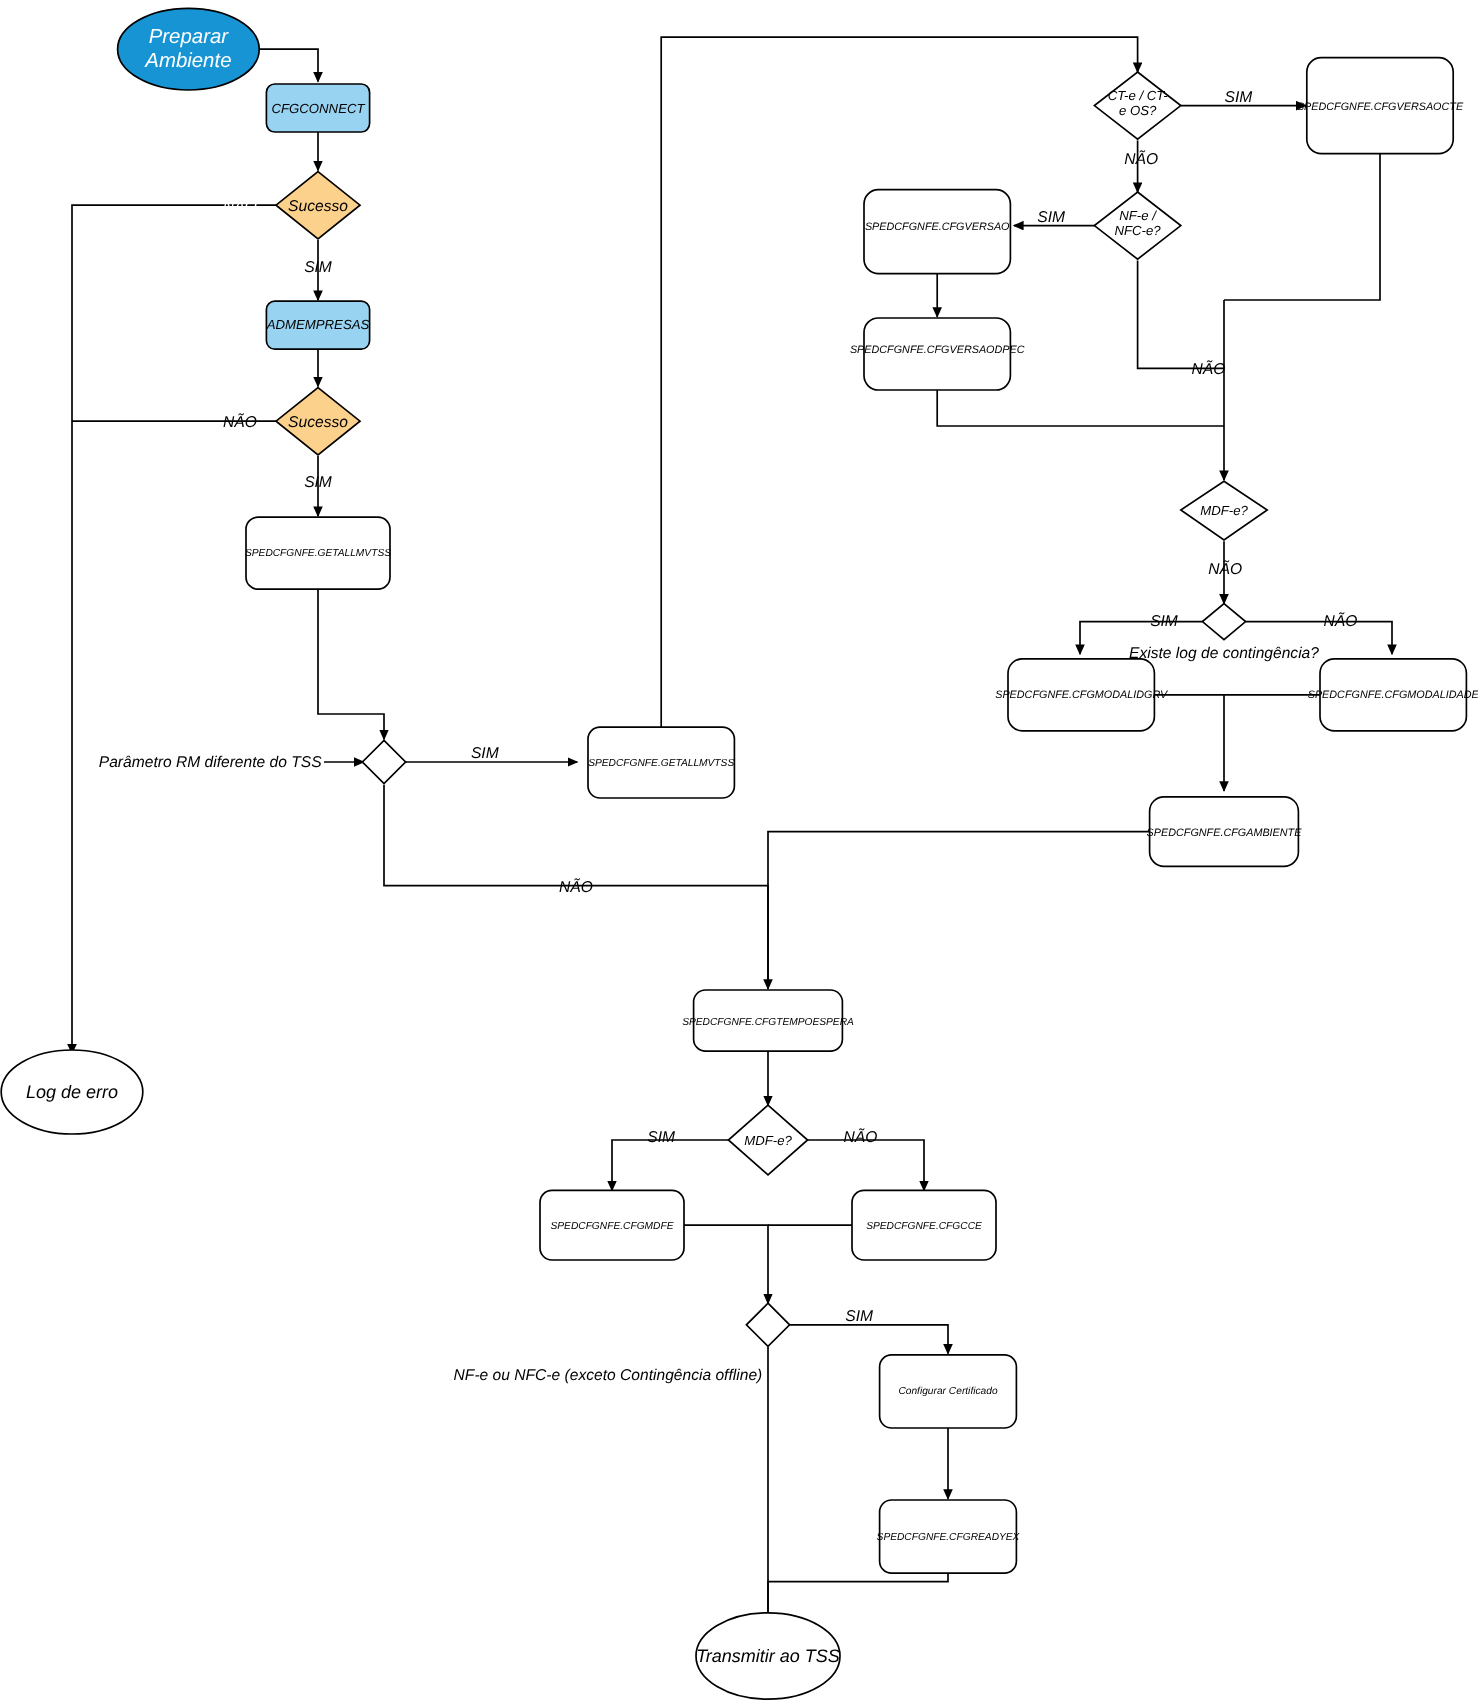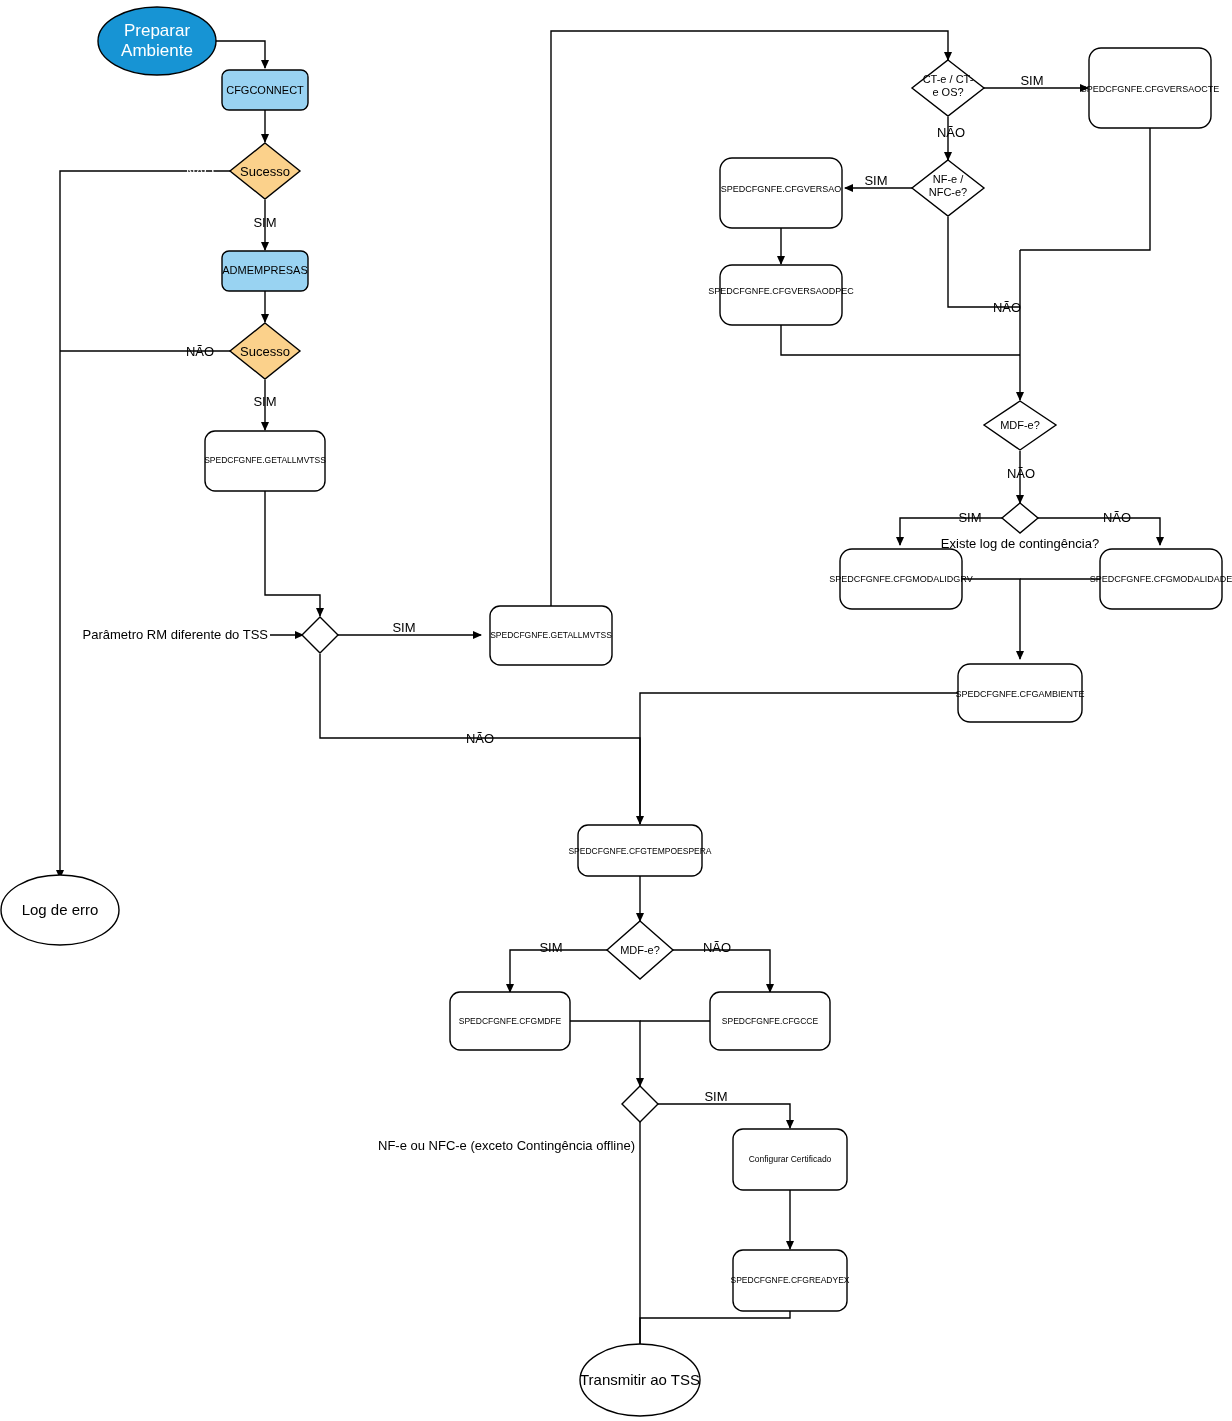--- a/index.html
+++ b/index.html
@@ -1,17 +1,17 @@
 <!DOCTYPE html>
 <html><head>
 <meta charset="utf-8">
 <style>
   html,body{margin:0;padding:0;background:#ffffff;}
   body{font-family:"Liberation Sans", sans-serif;}
-  #canvas{position:relative;width:1232px;height:1421px;background:#ffffff;overflow:hidden;}
+  #canvas{position:relative;width:1232px;height:1421px;background:#ffffff;overflow:hidden;font-style:italic;}
   svg.flow{position:absolute;left:0;top:0;width:1232px;height:1421px;}
   .edge{fill:none;stroke:#000000;stroke-width:1.4;}
   .shape{stroke:#000000;stroke-width:1.4;}
   .lbl{font-family:"Liberation Sans", sans-serif;fill:#000000;}
   .edge-label{font-size:13px;}
   .note-label{font-size:13px;}
   .term-label{font-size:15px;}
   .proc-label{font-size:8.5px;}
   .proc-label-lg{font-size:9px;}
   .dec-label{font-size:11px;}

